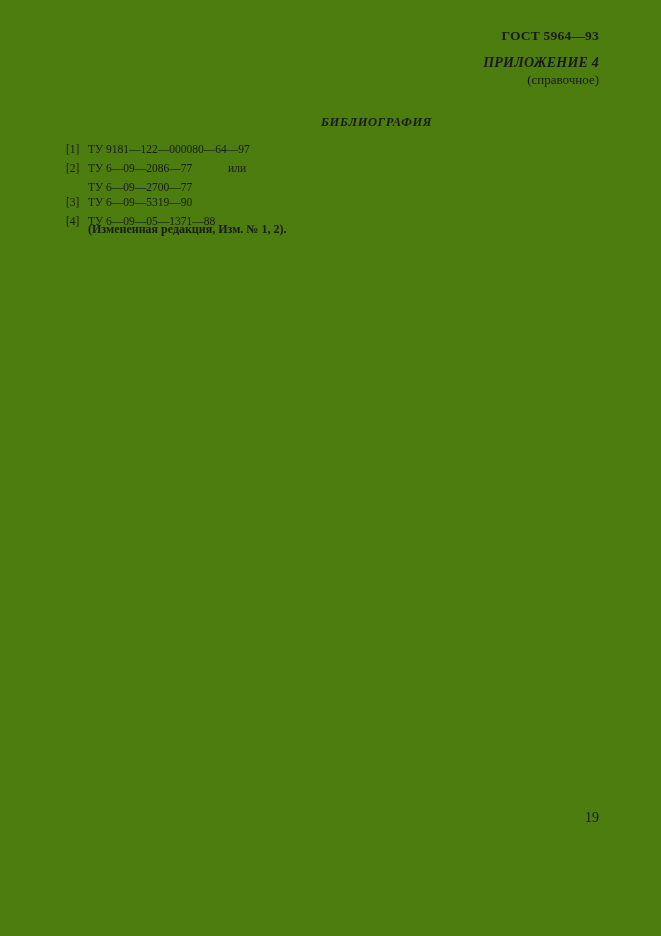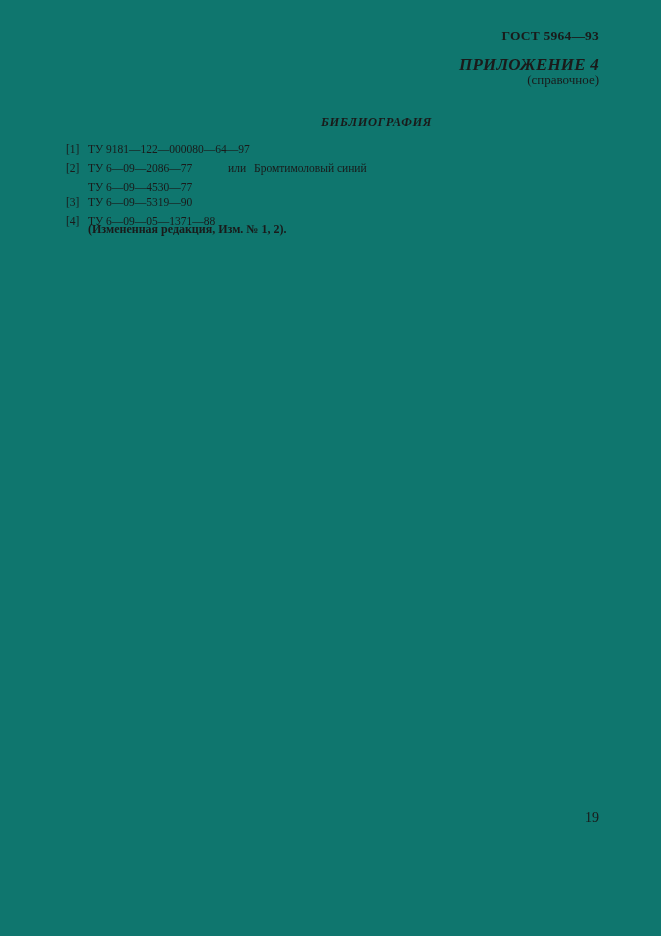--- a/index.html
+++ b/index.html
@@ -4,38 +4,38 @@
 <style>
   html, body {
     margin: 0;
     padding: 0;
     background: #ffffff;
   }
   .page {
     position: relative;
     width: 661px;
     height: 936px;
-    background: #0f766e;
+    background: #4d7c0f;
     font-family: "Liberation Serif", serif;
     color: #1a1a1a;
     overflow: hidden;
   }
   .doc-header {
     position: absolute;
     top: 28px;
     right: 62px;
     font-size: 13.5px;
     font-weight: bold;
     letter-spacing: 0.2px;
   }
   .appendix-label {
     position: absolute;
     top: 55px;
     right: 62px;
-    font-size: 17px;
+    font-size: 14px;
     font-style: italic;
     font-weight: bold;
     letter-spacing: 0.2px;
   }
   .appendix-sub {
     position: absolute;
     top: 72px;
     right: 62px;
     font-size: 13px;
   }
@@ -68,21 +68,21 @@
     width: 22px;
     flex: 0 0 22px;
   }
   .bi-code {
     flex: 0 0 auto;
     white-space: nowrap;
   }
   .bi-code.w2 { width: 140px; }
   .bi-sep {
     flex: 0 0 auto;
-    padding-right: 8px;
+    padding-right: 0;
   }
   .bi-title {
     flex: 1 1 auto;
   }
   .bi-secondline {
     font-size: 11.5px;
     line-height: 15px;
     padding-left: 22px;
   }
   .note {
@@ -119,23 +119,22 @@
         <span class="bi-code">ТУ 9181—122—000080—64—97</span>
         <span class="bi-sep"></span>
       </div>
     </div>
 
     <div>
       <div class="biblio-row">
         <span class="bi-num">[2]</span>
         <span class="bi-code w2">ТУ 6—09—2086—77</span>
         <span class="bi-sep">или</span>
-          <span class="bi-title">Бромтимоловый синий</span>
       </div>
-      <div class="bi-secondline">ТУ 6—09—4530—77</div>
+      <div class="bi-secondline">ТУ 6—09—2700—77</div>
     </div>
 
     <div>
       <div class="biblio-row">
         <span class="bi-num">[3]</span>
         <span class="bi-code w2">ТУ 6—09—5319—90</span>
       </div>
     </div>
 
     <div>

